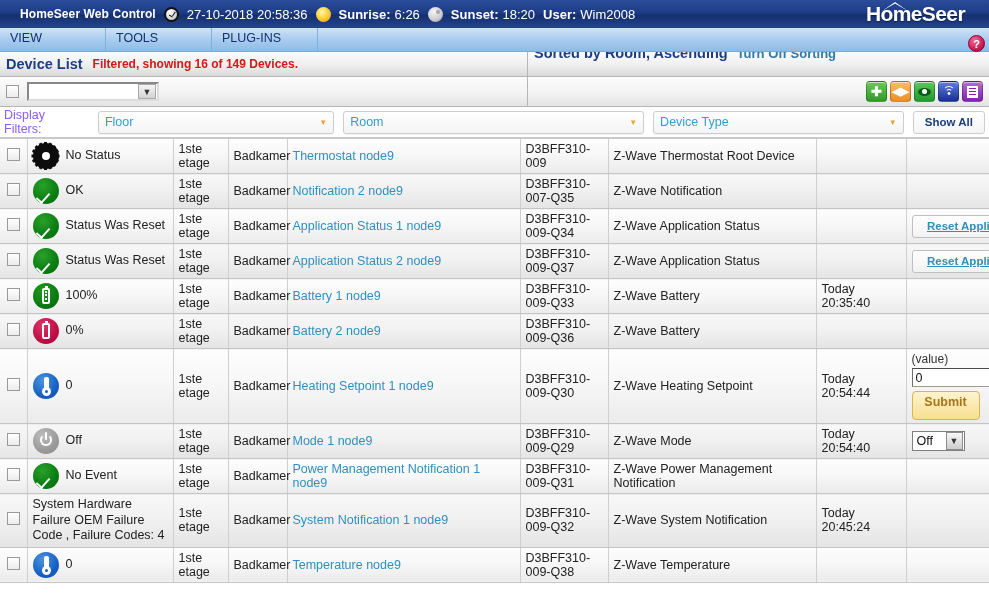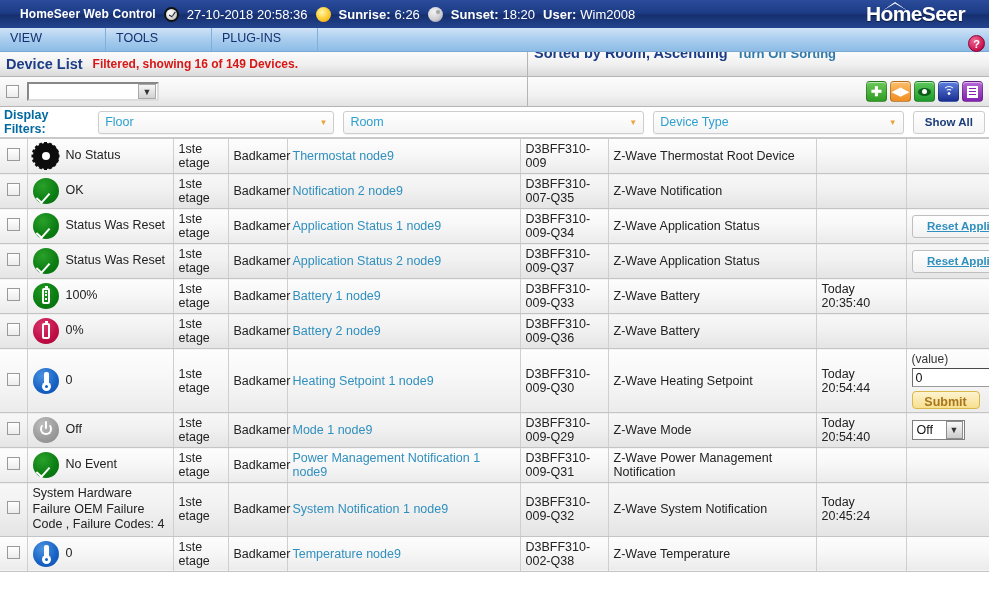--- a/index.html
+++ b/index.html
@@ -205,21 +205,21 @@
     background:#8321b2; box-shadow: 0 3px 0 #8321b2, 0 6px 0 #8321b2;
   }
 
   
   .filterbar {
     display: flex; align-items: center; height: 32px;
     padding: 0 4px; background: #ffffff;
     border-bottom: 2px solid #c9c9c9;
   }
   .filterbar .fl-label {
-    font-size: 12.5px; font-weight: bold; color: #0369a1; margin-right: 9px;
+    font-size: 12.5px; font-weight: normal; color: #8b5cf6; margin-right: 16px;
   }
   .fsel {
     height: 23px; border: 1px solid #cdcdcd; border-radius: 3px;
     background: linear-gradient(to bottom,#ffffff,#f4f4f4);
     display: flex; align-items: center; justify-content: space-between;
     padding: 0 6px; font-size: 12.5px; color: #2f9fd0;
     margin-right: 9px; cursor: pointer;
     box-shadow: 0 1px 1px rgba(0,0,0,.05);
   }
   .fsel.f1 { width: 248px; }
@@ -319,21 +319,21 @@
   .valwrap { display: block; }
   .valwrap .vlabel { font-size: 12px; color: #333; }
   .valwrap input {
     display: block; width: 156px; height: 19px;
     border: 1px solid #9b9b9b; border-top-color:#4a4a4a; border-left-color:#6f6f6f;
     font-size: 12.5px; padding: 0 3px; margin: 2px 0 4px 0;
     font-family: "Liberation Sans", sans-serif;
     background: #fff; color: #111;
   }
   .submitbtn {
-    width: 68px; height: 18px; border: 1px solid #d9b74c; border-radius: 4px;
+    width: 68px; height: 29px; border: 1px solid #d9b74c; border-radius: 4px;
     background: linear-gradient(to bottom,#fdf3cf,#f7e08f);
     color: #a8751a; font-size: 12.5px; font-weight: bold;
     text-align: center; line-height: 21px; cursor: pointer;
   }
   .modesel {
     width: 53px; height: 20px; border: 1px solid #7f7f7f;
     background: #fff; font-size: 12.5px; display: flex; align-items: center;
     cursor: pointer;
   }
   .modesel .mv { padding-left: 4px; flex: 1; color: #111; }
@@ -656,19 +656,19 @@
             <span class="sico sico-temp">
               <span class="thermo"></span>
               <span class="thermo-bulb"></span>
             </span>
             <span class="txt">0</span>
           </span>
         </td>
         <td class="c-floor">1ste etage</td>
         <td class="c-room">Badkamer</td>
         <td class="c-name"><a class="devlink">Temperature node9</a></td>
-        <td class="c-code">D3BFF310-002-Q38</td>
+        <td class="c-code">D3BFF310-009-Q38</td>
         <td class="c-type">Z-Wave Temperature</td>
         <td class="c-last"></td>
         <td class="c-ctrl"></td>
       </tr>
     </tbody>
 </table>
 
 </body></html>

